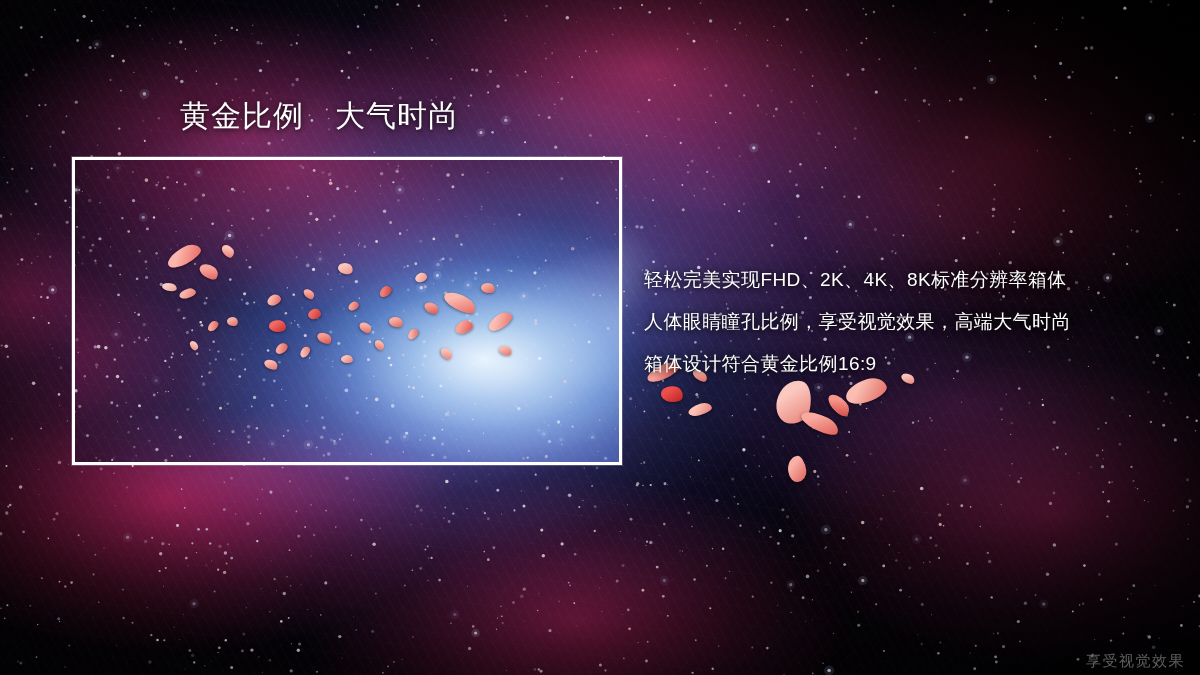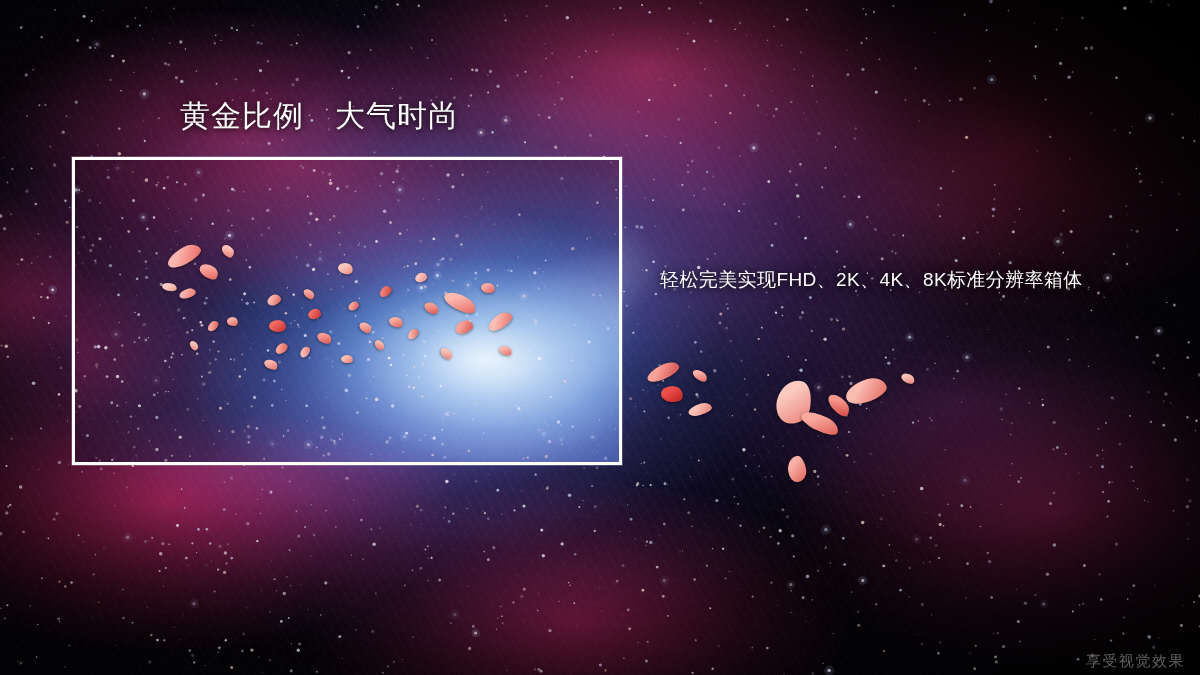--- a/index.html
+++ b/index.html
@@ -96,21 +96,21 @@
   
   #title{
     position:absolute;left:180px;top:101px;
     font-size:30px;line-height:1;
     color:#ffffff;
     letter-spacing:1px;
     white-space:pre;
     text-shadow:0 1px 5px rgba(0,0,0,.70), 0 0 14px rgba(0,0,0,.45);
   }
   #body-text{
-    position:absolute;left:660px;top:259px;
+    position:absolute;left:644px;top:259px;
     width:520px;
   }
   #body-text .line{
     font-size:19px;
     line-height:42px;
     color:#ffffff;
     letter-spacing:.4px;
     white-space:pre;
     text-shadow:0 1px 5px rgba(0,0,0,.72), 0 0 12px rgba(0,0,0,.50);
   }
@@ -2174,17 +2174,19 @@
         <div class="petal" style="left: 406px; top: 123px; width: 14px; height: 10px; transform: rotate(14deg); background: linear-gradient(135deg, rgb(247, 171, 161) 0%, rgb(247, 171, 161) 32%, rgb(217, 91, 84) 100%); opacity: 1; box-shadow: rgba(0, 0, 0, 0.45) 0px 1px 3px;"></div>
         <div class="petal" style="left: 412px; top: 155px; width: 26px; height: 13px; transform: rotate(-32deg); background: linear-gradient(135deg, rgb(251, 190, 180) 0%, rgb(251, 190, 180) 32%, rgb(229, 111, 103) 100%); opacity: 1; box-shadow: rgba(0, 0, 0, 0.45) 0px 1px 3px;"></div>
         <div class="petal" style="left: 424px; top: 186px; width: 13px; height: 9px; transform: rotate(24deg); background: linear-gradient(135deg, rgb(248, 183, 173) 0%, rgb(248, 183, 173) 32%, rgb(224, 106, 98) 100%); opacity: 1; box-shadow: rgba(0, 0, 0, 0.45) 0px 1px 3px;"></div>
       </div>
   </div>
 
   <div id="title">黄金比例　大气时尚</div>
 
   <div id="body-text">
     <div class="line">轻松完美实现FHD、2K、4K、8K标准分辨率箱体</div>
+    <div class="line">人体眼睛瞳孔比例，享受视觉效果，高端大气时尚</div>
+    <div class="line">箱体设计符合黄金比例16:9</div>
   </div>
 
   <div id="watermark">享受视觉效果</div>
 
 </div>
 
 </body></html>

